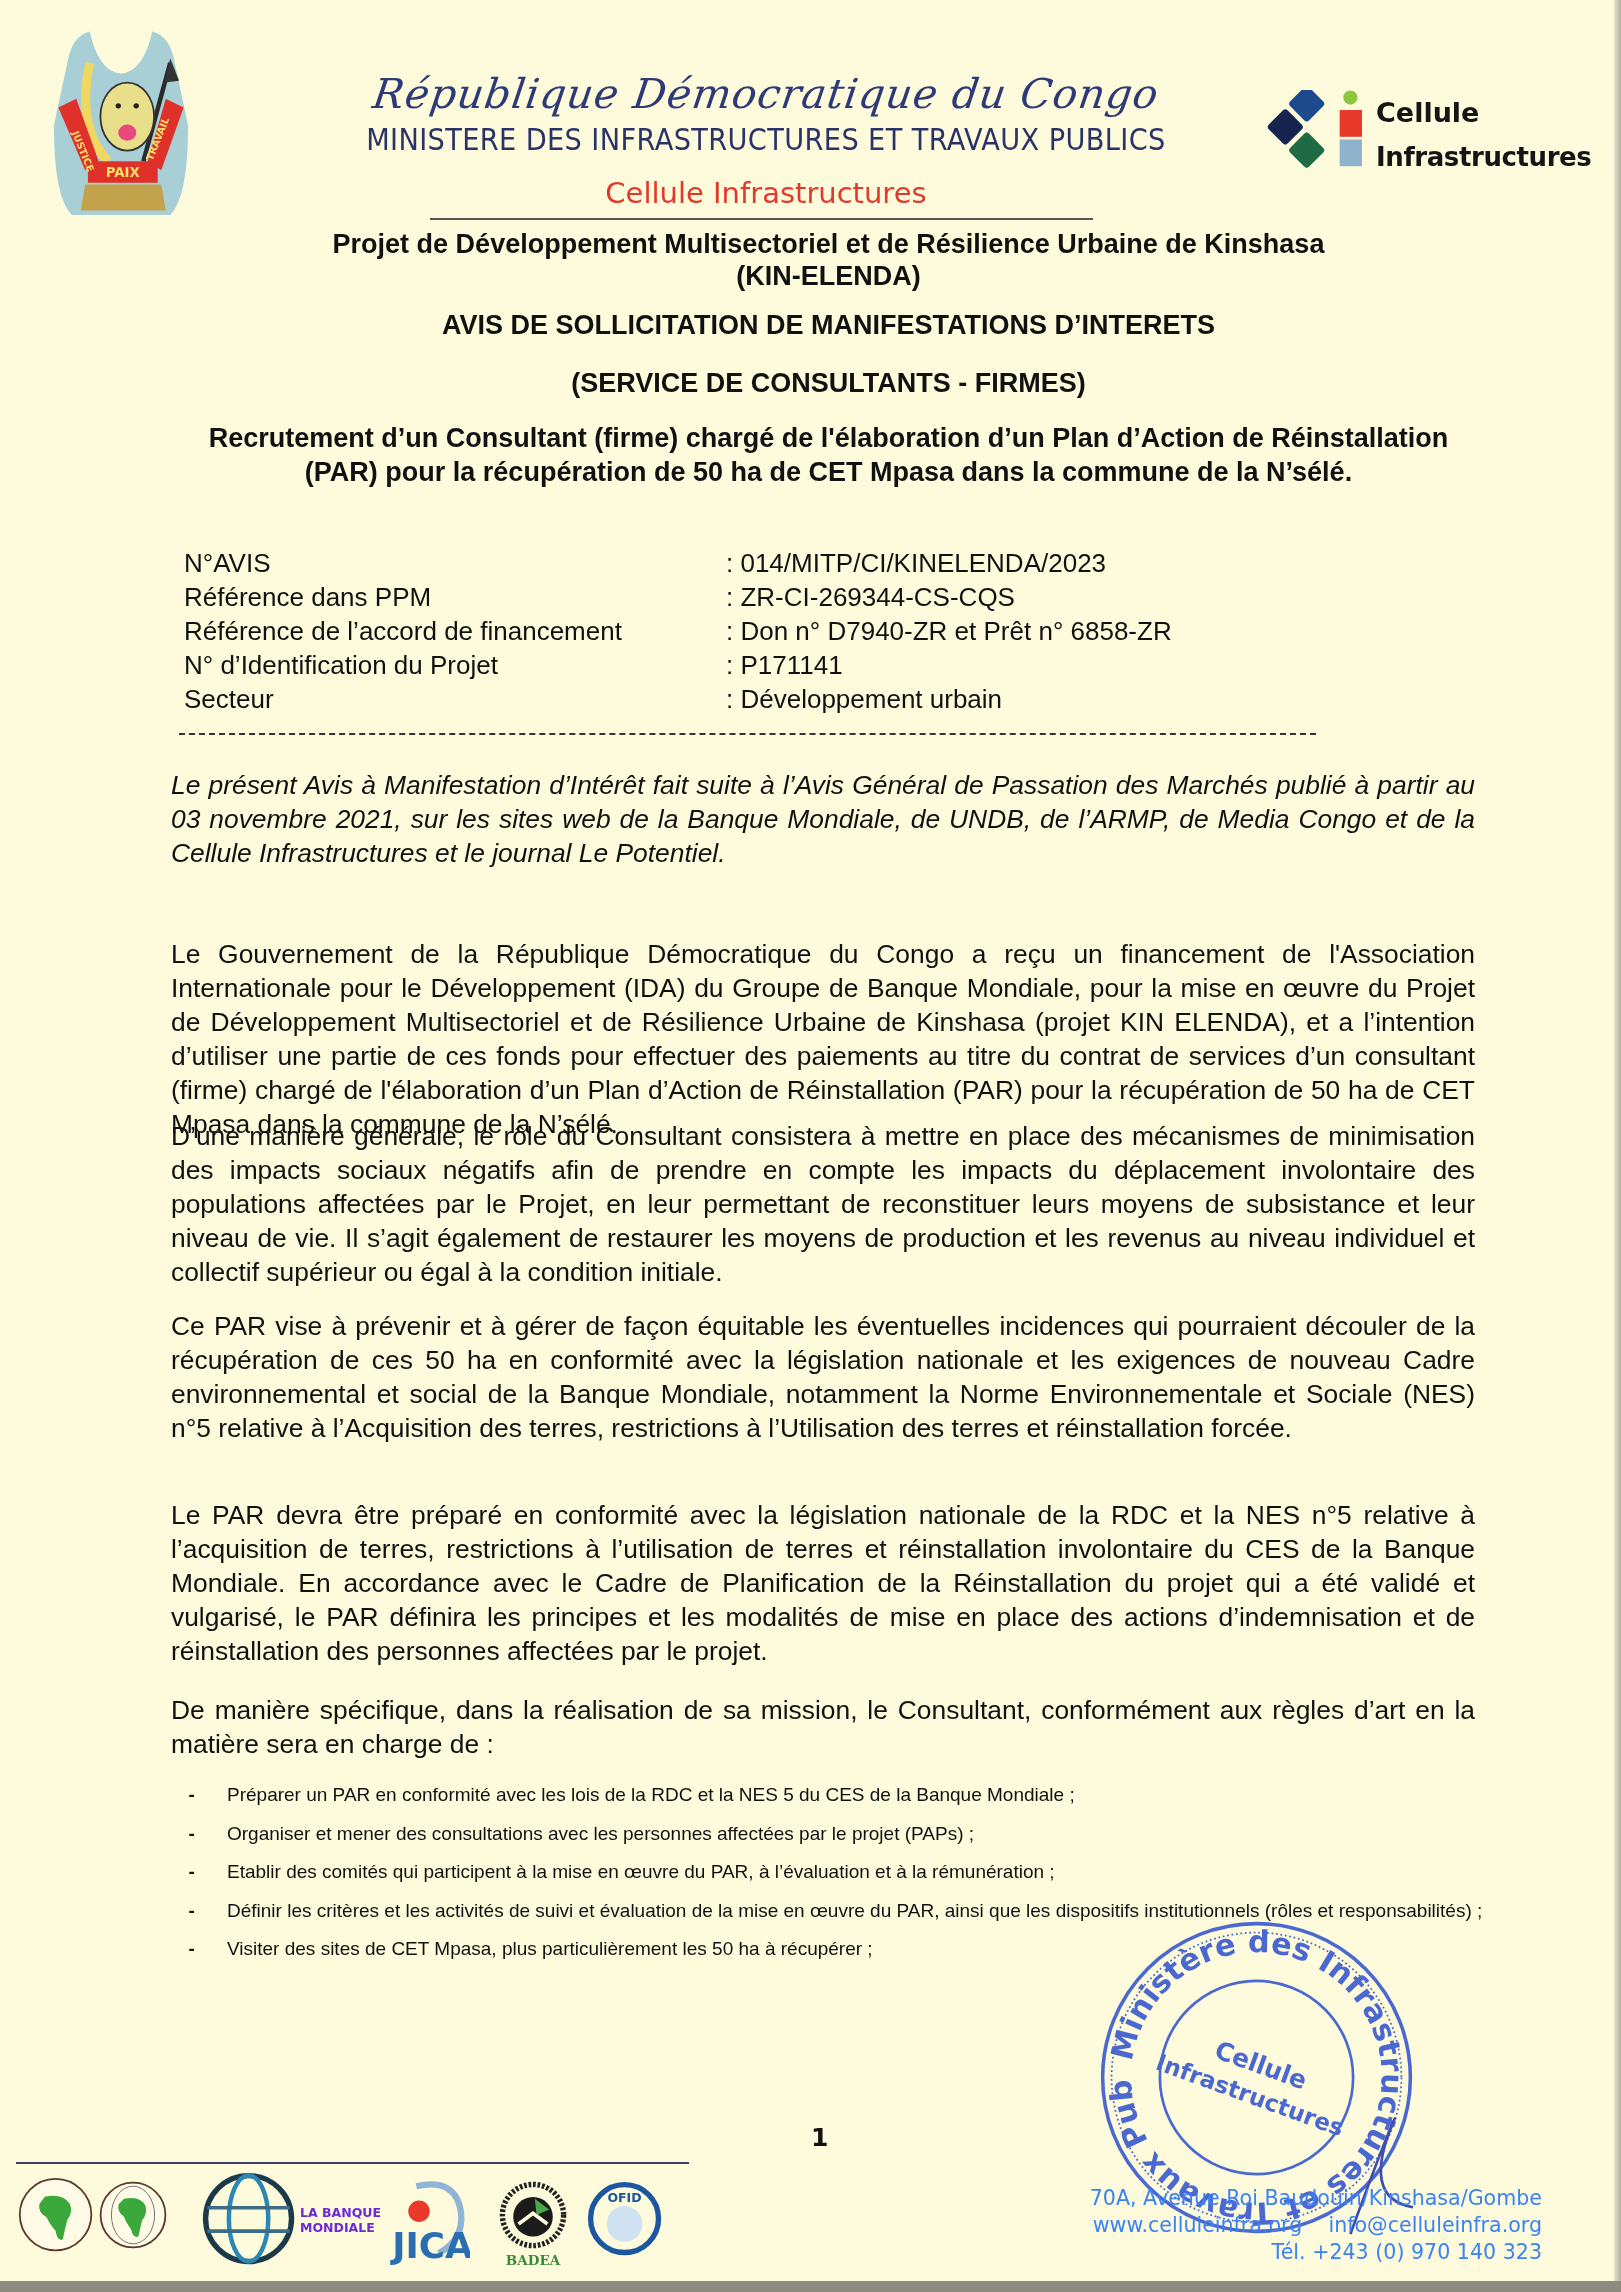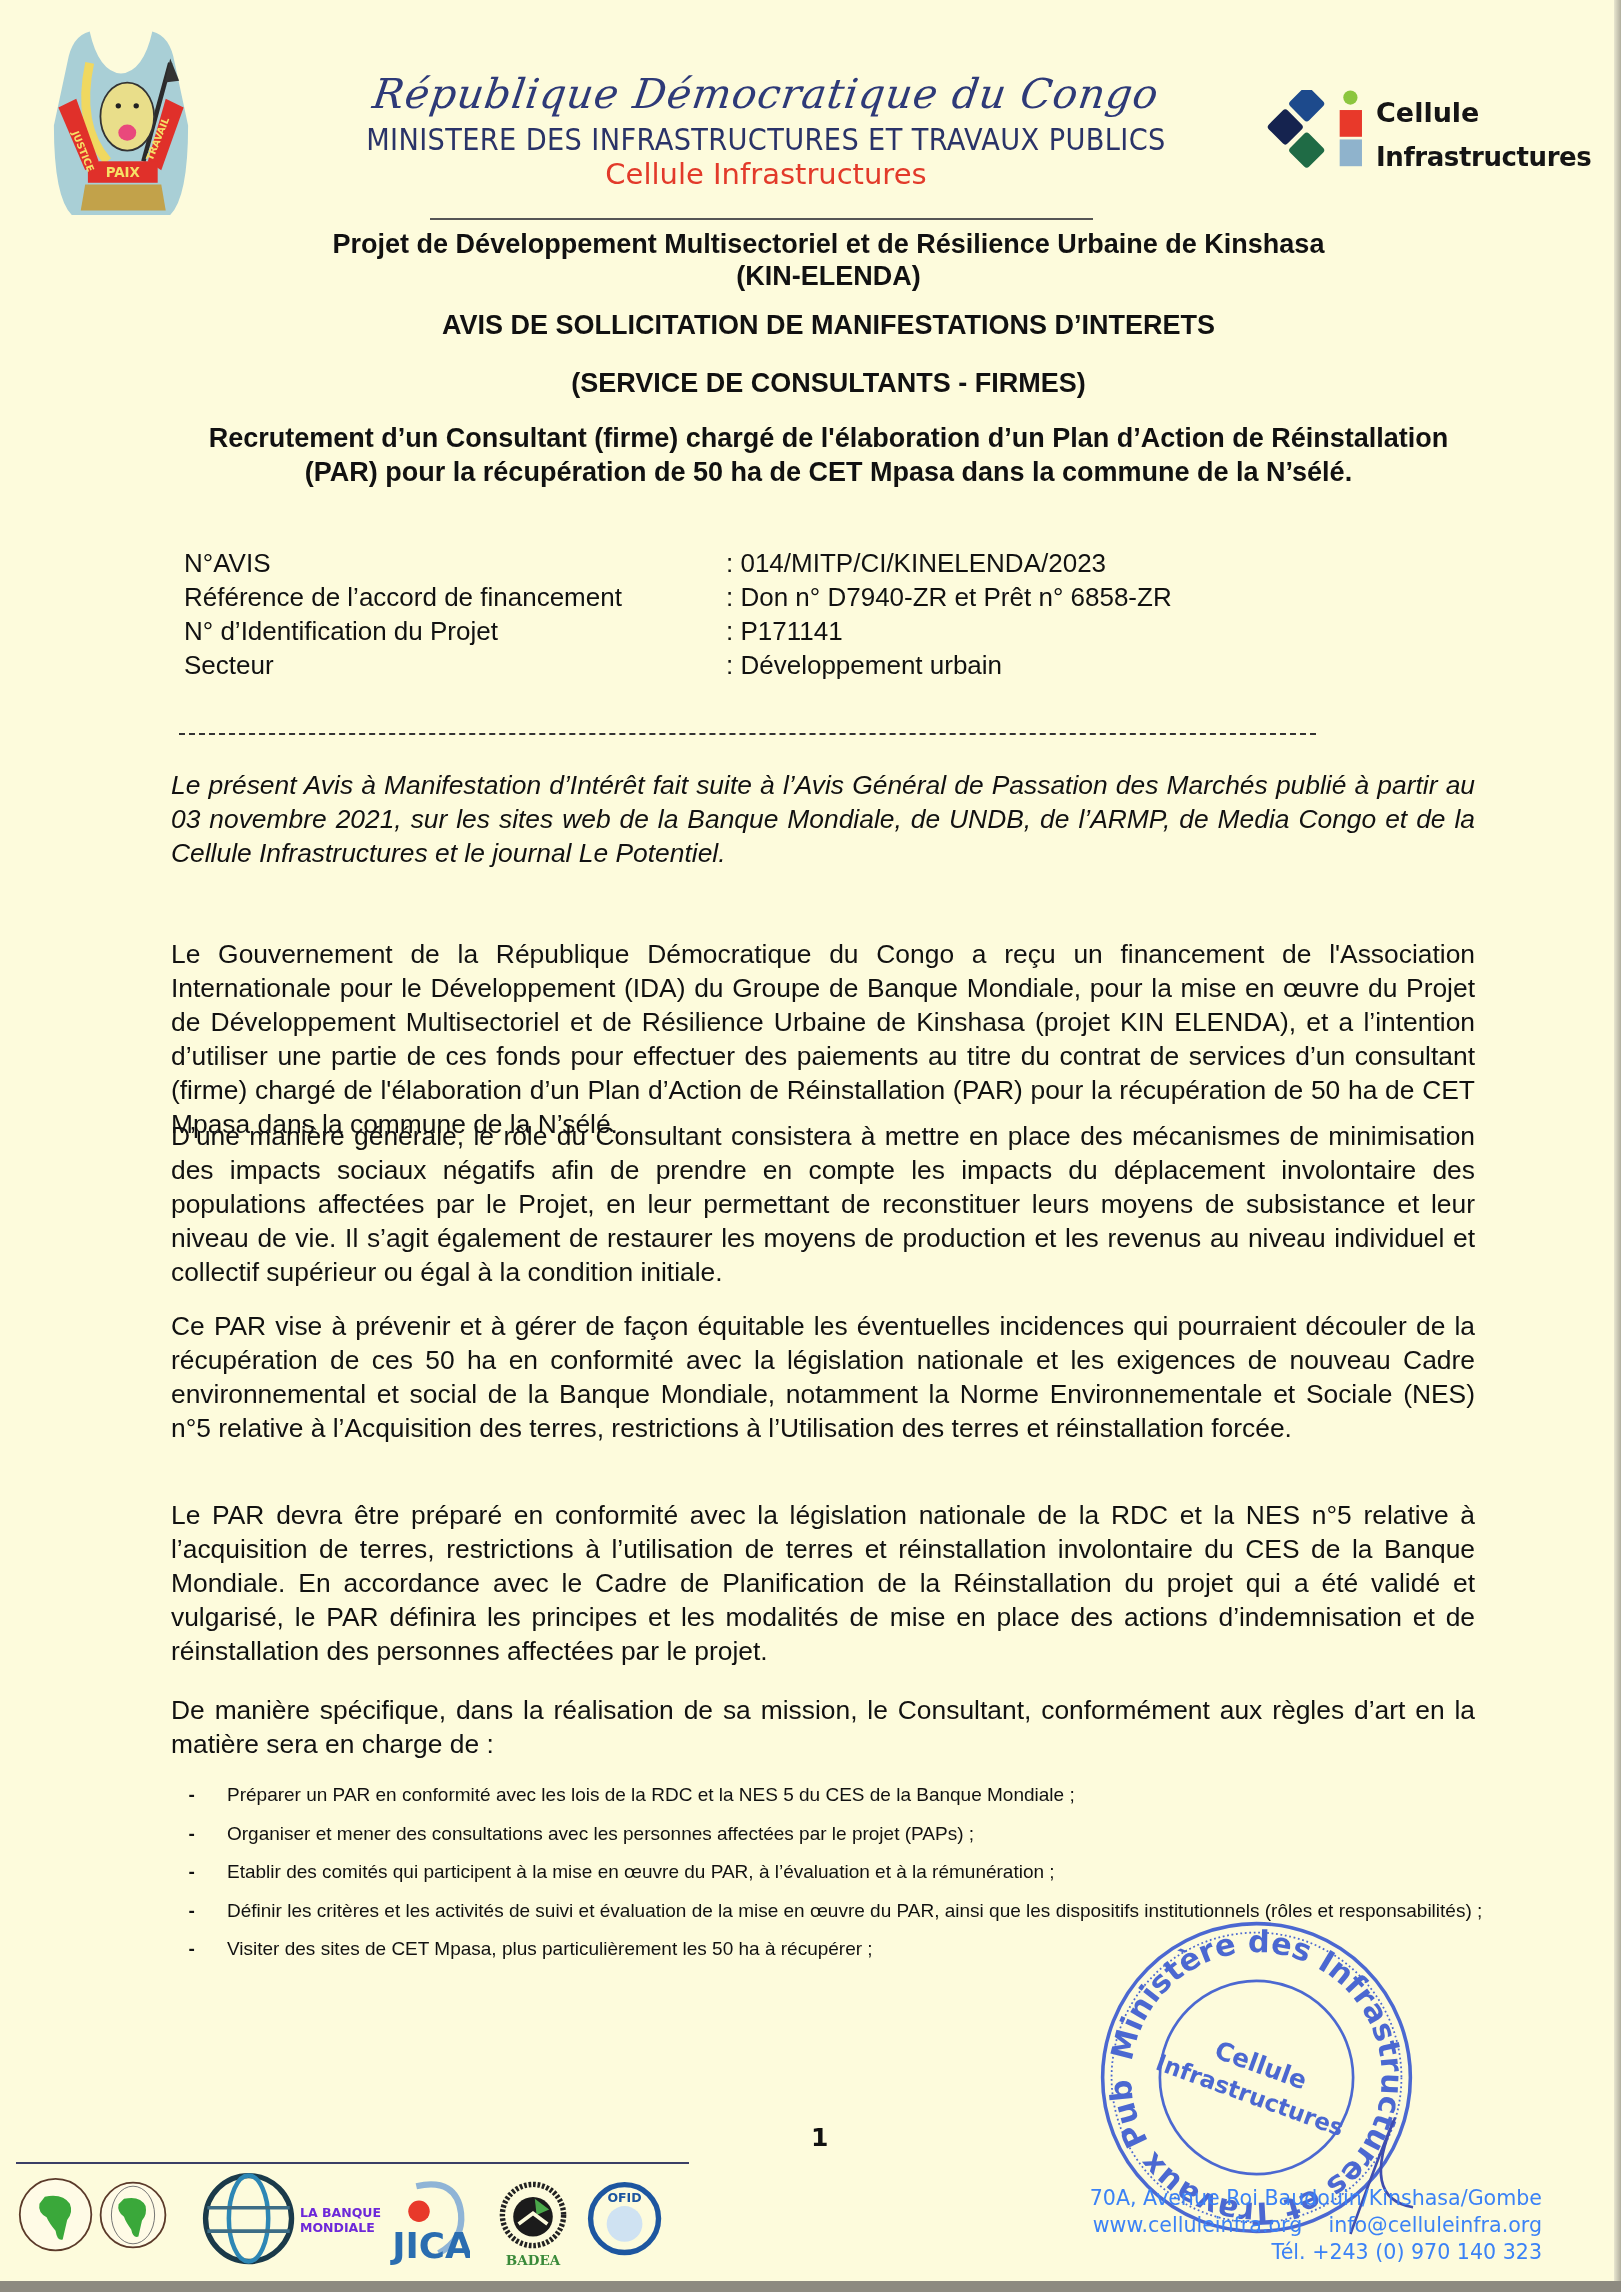--- a/index.html
+++ b/index.html
@@ -10,21 +10,21 @@
     color: #111;
   }
   .page-edge-bottom { position: absolute; left: 0; right: 0; bottom: 0; height: 12.5px; background: #8d8a80; }
   .page-edge-right { position: absolute; top: 0; right: 0; bottom: 0; width: 7.2px; background: linear-gradient(to right, #e8e6cf, #b0ae9e); }
 
   
   .coat { position: absolute; left: 36px; top: 27px; width: 170px; height: 197px; }
   .hdr-center { position: absolute; left: 296px; top: 70px; width: 940px; text-align: center; }
   .hdr-script { font-family: "DejaVu Serif", serif; font-style: italic; font-size: 41px; color: #2e3a78; letter-spacing: 0.9px; transform: skewX(-8deg); }
   .hdr-ministry { font-family: "DejaVu Sans", sans-serif; font-size: 29.6px; color: #2a3368; margin-top: 5.4px; letter-spacing: 0.4px; transform: scaleX(0.92); }
-  .hdr-cellule { font-family: "DejaVu Sans", sans-serif; font-size: 29px; color: #e23a2a; margin-top: 0; }
+  .hdr-cellule { font-family: "DejaVu Sans", sans-serif; font-size: 29px; color: #e23a2a; margin-top: 19px; }
   .hdr-rule { position: absolute; left: 430px; top: 218px; width: 663px; height: 1.8px; background: #555; }
   .logo-ci { position: absolute; left: 1263px; top: 90px; width: 340px; height: 90px; }
   .logo-ci-text1 { position: absolute; left: 113px; top: 7.2px; font-family: "DejaVu Sans", sans-serif; font-weight: bold; font-size: 27px; color: #151515; }
   .logo-ci-text2 { position: absolute; left: 113px; top: 52px; font-family: "DejaVu Sans", sans-serif; font-weight: bold; font-size: 26px; color: #151515; letter-spacing: -0.4px; }
 
   
   .title-block { position: absolute; left: 179px; width: 1299px; text-align: center; font-weight: bold; font-size: 27px; line-height: 32px; }
   .t1 { top: 228px; }
   .t2 { top: 309px; }
   .t3 { top: 367px; }
@@ -112,20 +112,24 @@
 <div class="title-block t2">AVIS DE SOLLICITATION DE MANIFESTATIONS D’INTERETS</div>
 <div class="title-block t3">(SERVICE DE CONSULTANTS - FIRMES)</div>
 <div class="title-block t4">Recrutement d’un Consultant (firme) chargé de l'élaboration d’un Plan d’Action de Réinstallation (PAR) pour la récupération de 50 ha de CET Mpasa dans la commune de la N’sélé.</div>
 
 <div class="ref-table">
   <div class="ref-row">
     <span class="ref-label">N°AVIS</span>
     <span class="ref-value">: 014/MITP/CI/KINELENDA/2023</span>
   </div>
   <div class="ref-row">
+    <span class="ref-label">Référence dans PPM</span>
+    <span class="ref-value">: ZR-CI-269344-CS-CQS</span>
+  </div>
+  <div class="ref-row">
     <span class="ref-label">Référence de l’accord de financement</span>
     <span class="ref-value">: Don n° D7940-ZR et Prêt n° 6858-ZR</span>
   </div>
   <div class="ref-row">
     <span class="ref-label">N° d’Identification du Projet</span>
     <span class="ref-value">: P171141</span>
   </div>
   <div class="ref-row">
     <span class="ref-label">Secteur</span>
     <span class="ref-value">: Développement urbain</span>

